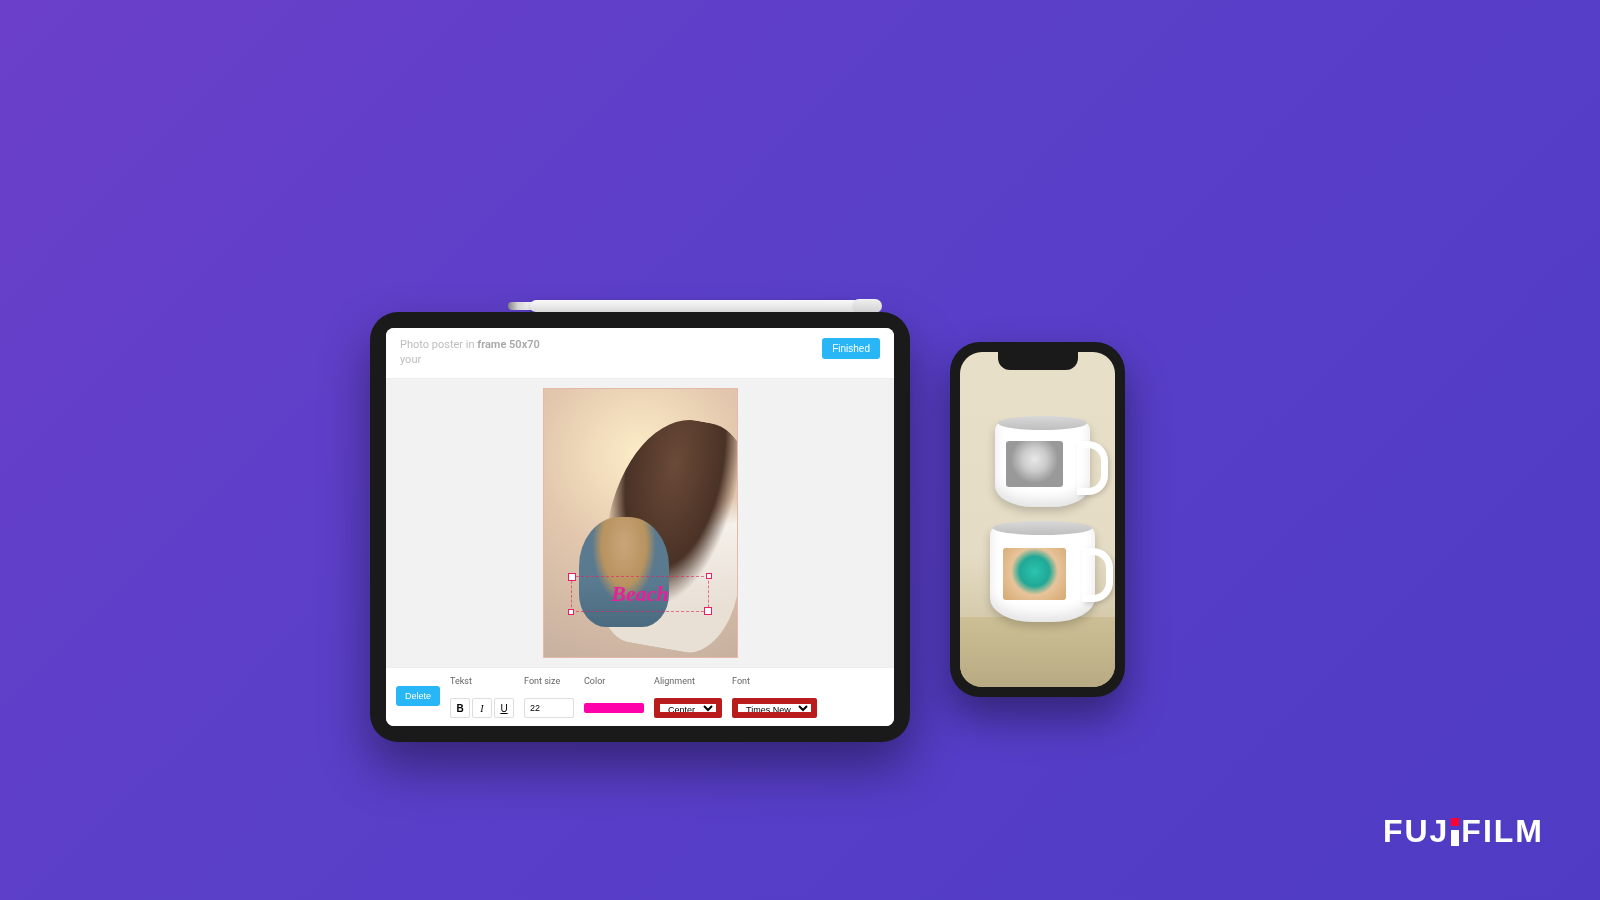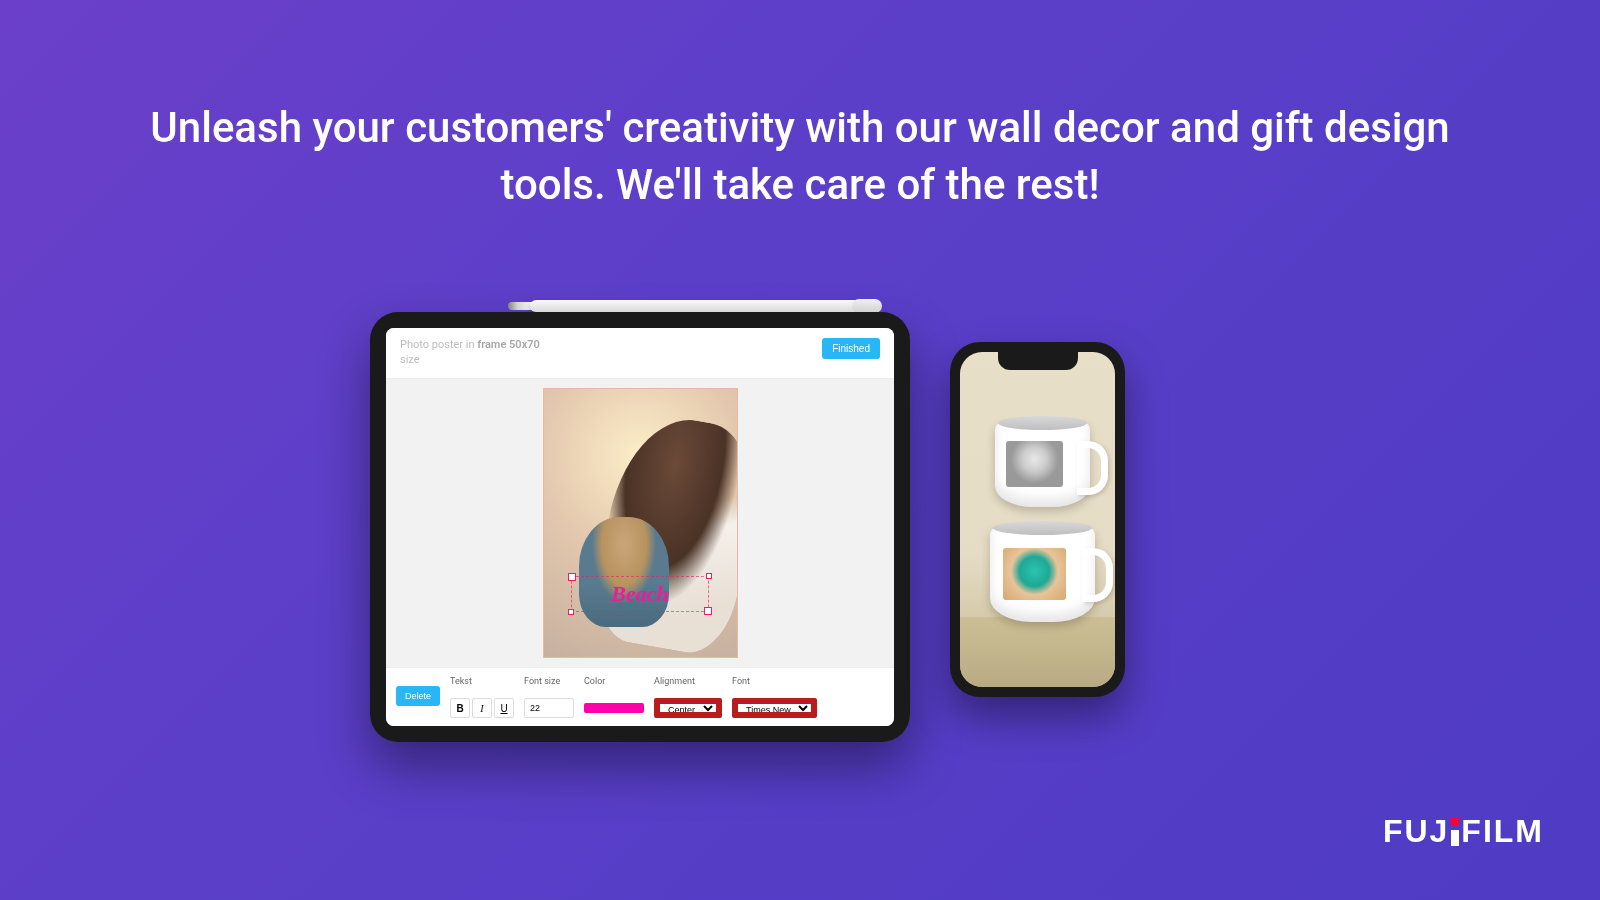--- a/index.html
+++ b/index.html
@@ -189,35 +189,34 @@
   }
   .brand-i::after {
     content:""; position:absolute; left:0; bottom:0; width:8px; height:16px; background:#fff;
   }
 </style>
 </head>
 <body>
 
 <div class="stage">
 
-  <div class="headline">Unleash your customers' creativity with our wall decor and gift design tools. We'll take care of the rest!</div>
 
   <div class="stylus">
     <div class="stylus-tip"></div>
     <div class="stylus-body"></div>
     <div class="stylus-cap"></div>
   </div>
 
   <div class="tablet">
     <div class="tablet-screen">
 
       <div class="tablet-header">
         <div class="product-title">
           <span>Photo poster in </span><span class="strong">frame 50x70</span><br>
-          <span>size</span>
+          <span>your</span>
         </div>
         <button class="btn-finished">Finished</button>
       </div>
 
       <div class="canvas-area">
         <div class="poster-frame">
           <div class="fig-mom"></div>
           <div class="fig-child"></div>
           <div class="text-overlay">
             <span class="overlay-h1"></span>

